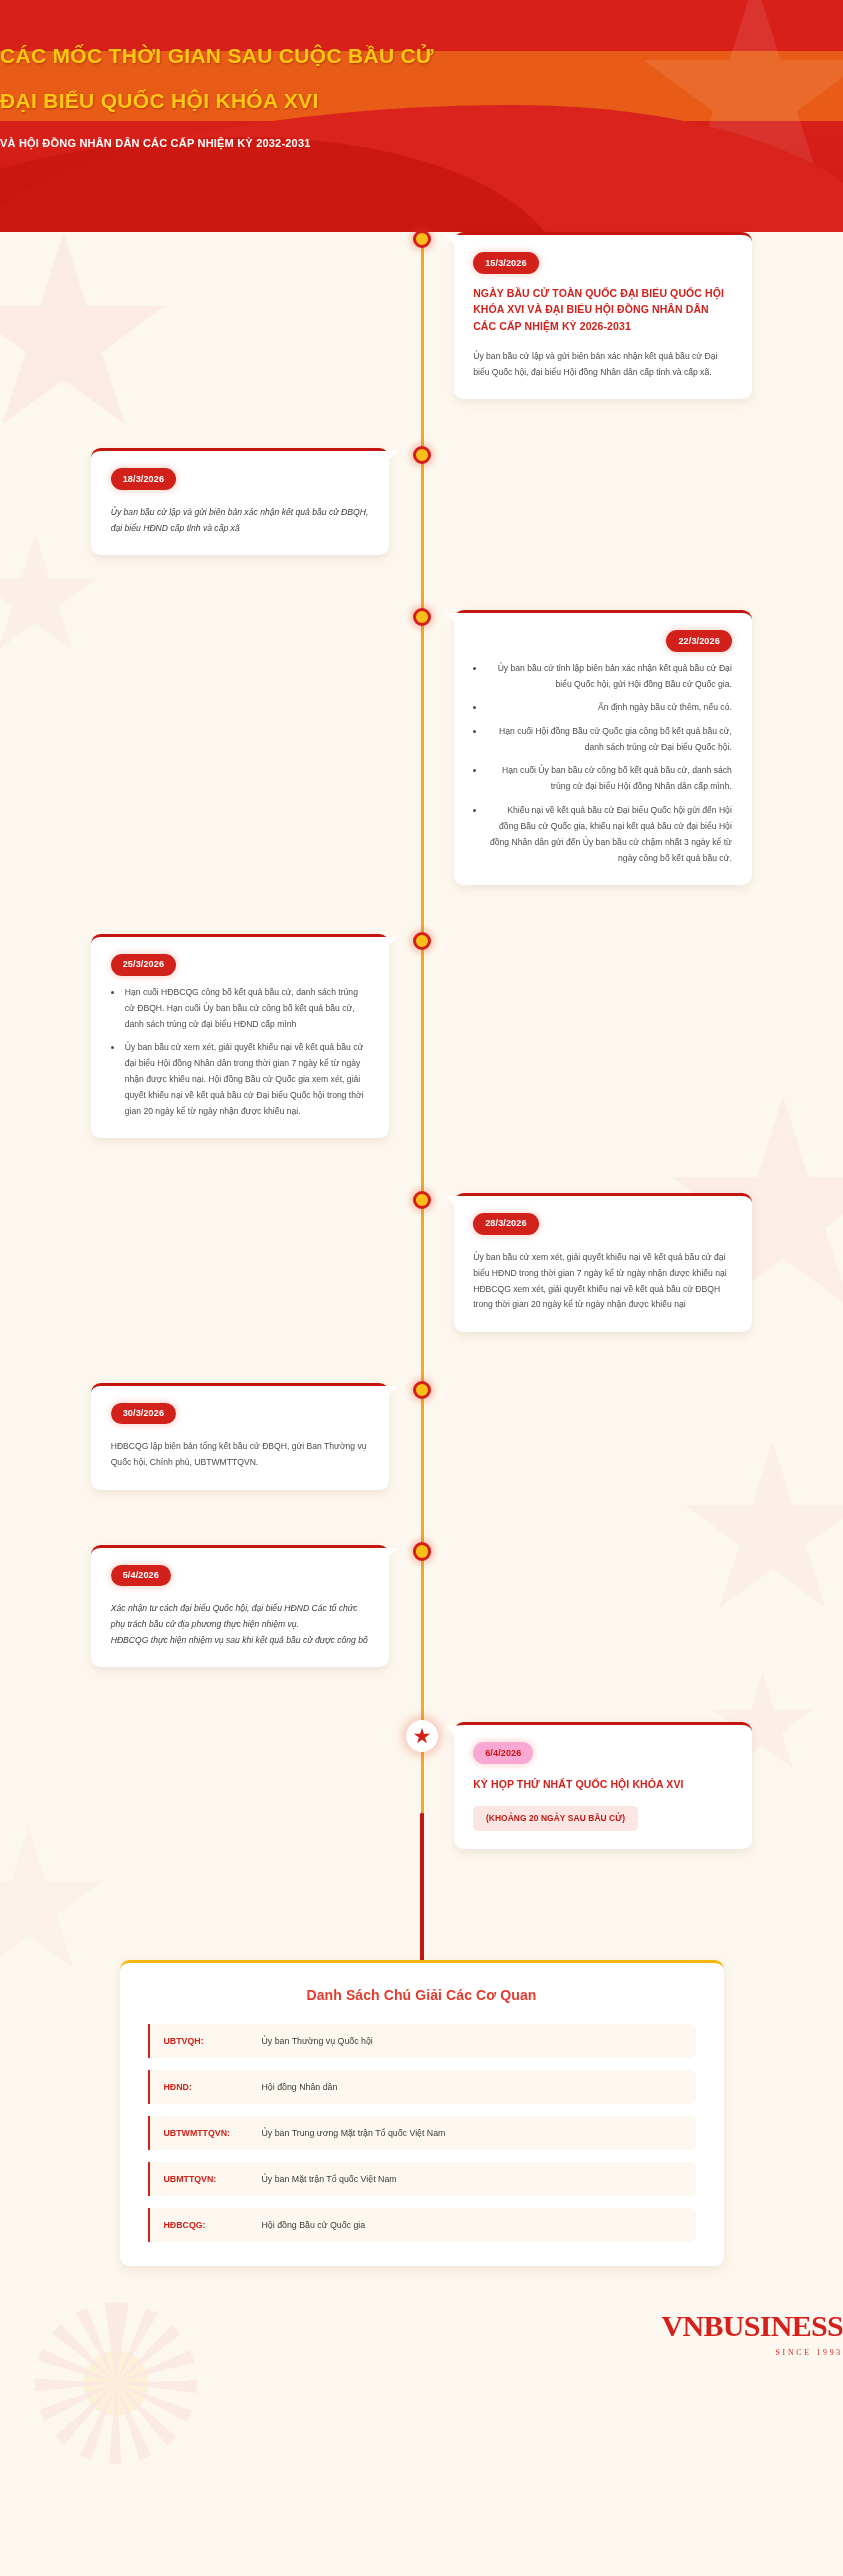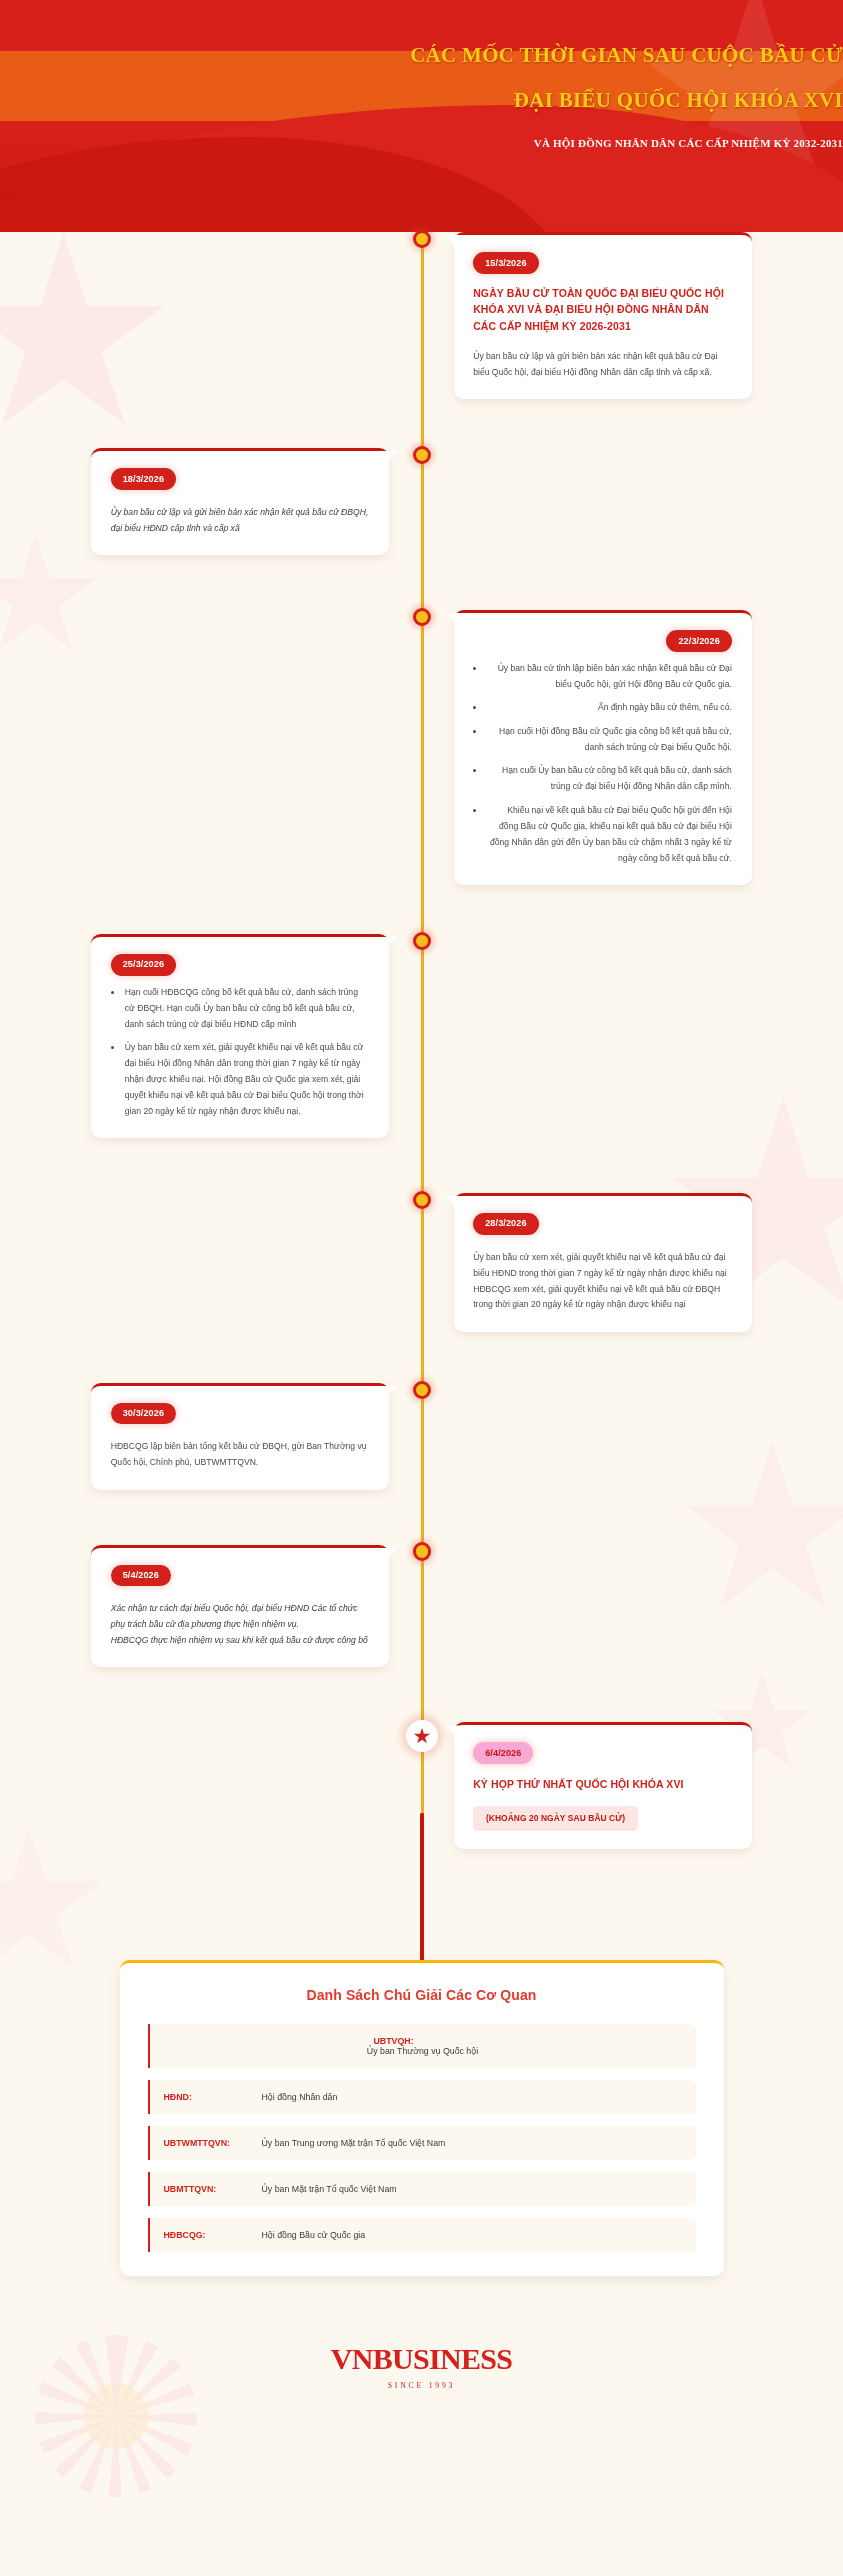--- a/index.html
+++ b/index.html
@@ -48,22 +48,21 @@
     left: -141px; top: 137px;
     width: 703px; height: 141px;
     background: #C8160F;
     border-radius: 55% 45% 0 0 / 100% 100% 0 0;
     opacity: .85;
   }
   .hdr-inner {
     position: relative;
     z-index: 4;
     padding-top: 44px;
-    text-align: right;
-    font-family: Liberation Serif, serif;
+    text-align: left;
   }
   .hdr-title-1, .hdr-title-2 {
     color: #FFC814;
     font-size: 21px;
     font-weight: bold;
     letter-spacing: 0.3px;
     line-height: 1.1;
     text-shadow: 0.7px 1.4px 2.1px rgba(120,10,0,.45);
   }
   .hdr-title-2 { margin-top: 22px; }
@@ -254,40 +253,40 @@
   }
   .gl-row {
     display: flex;
     align-items: center;
     margin-top: 12px;
     background: #FDF8EF;
     border-left: 2.8px solid #D2201A;
     border-radius: 0 5.6px 5.6px 0;
     padding: 12px 14px;
   }
-  .gl-row:first-of-type { margin-top: 21px; flex-direction: column; }
+  .gl-row:first-of-type { margin-top: 21px; }
   .gl-abbr {
     width: 98px;
     flex: none;
     color: #D2201A;
     font-size: 8.8px;
     font-weight: bold;
   }
   .gl-text {
     color: #3A3A3A;
     font-size: 8.8px;
   }
 
   
   .footer {
     position: relative;
     z-index: 3;
-    margin-top: 68px;
+    margin-top: 45px;
     padding-bottom: 38px;
-    text-align: center;
+    text-align: right;
   }
   .footer-sunburst {
     position: absolute;
     left: 35px; top: -9.8px;
     width: 162px; height: 162px;
     background: radial-gradient(circle at 50% 50%, #FCF0D6 0 28%, rgba(252,240,214,0) 29%);
     z-index: 0;
   }
   .footer-sunburst::before {
     content: "";

